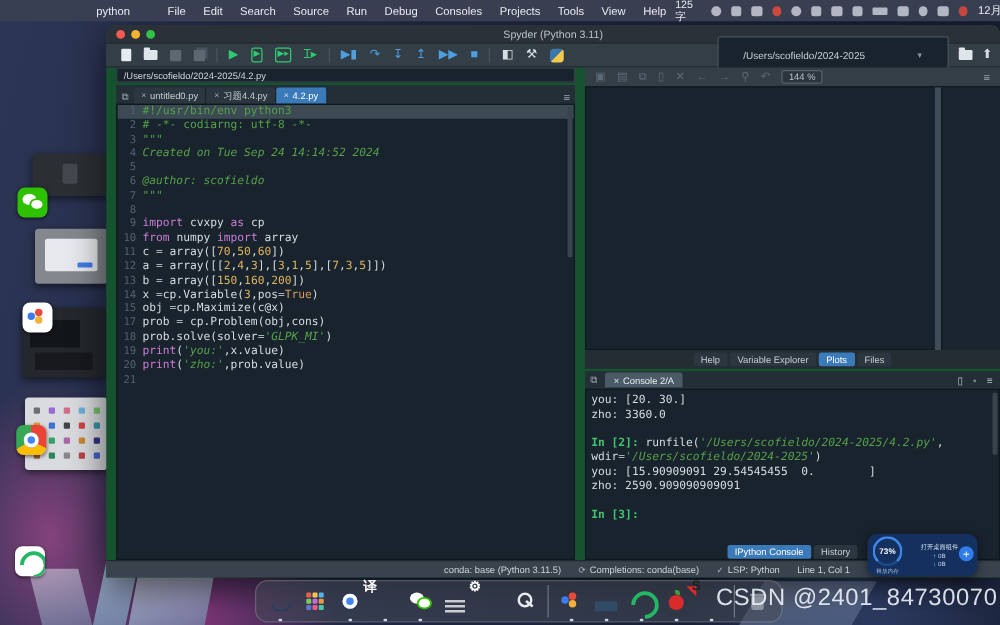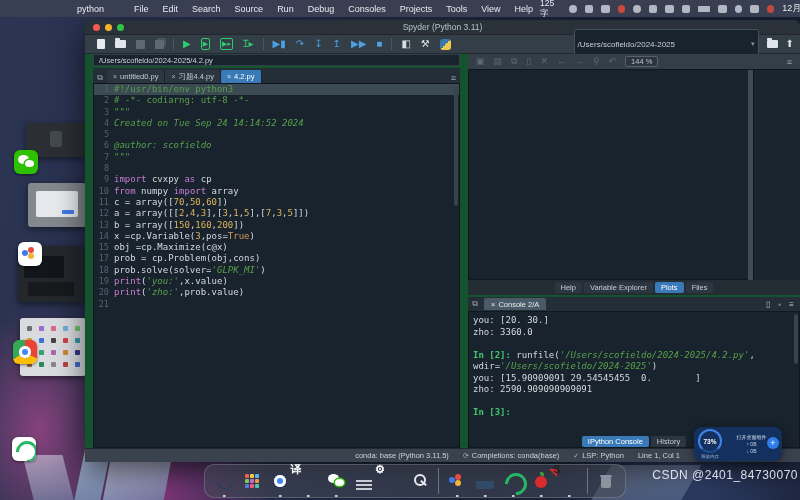--- a/index.html
+++ b/index.html
@@ -53,21 +53,21 @@
   .tb-sep { width:1px; height:12px; background:#49545e; }
   .tb-ic { font-size:10px; line-height:10px; color:#d8dde2; }
   .tb-ic.green { color:#2ecc71; } .tb-ic.blue { color:#4d9fe0; }
   .icon-file { width:8px; height:10px; background:#e6ebef; border-radius:1px; position:relative; }
   .icon-folder { width:11px; height:8px; background:#dfe5ea; border-radius:1px; position:relative; }
   .icon-folder:before { content:""; position:absolute; top:-2px; left:0; width:5px; height:2px; background:#dfe5ea; border-radius:1px 1px 0 0; }
   .icon-save { width:9px; height:9px; background:#5c6872; border-radius:1px; }
   .icon-python { width:11px; height:11px; border-radius:3px; background:linear-gradient(135deg,#3b77a8 50%,#f2c94c 50%); }
   .wd-combo { margin-left:auto; display:flex; align-items:center; gap:8px; }
   .wd-field { width:185px; height:30px; background:#19232d; border:1px solid #44505a; border-radius:2px;
-    color:#c7ced4; font-size:8px; display:flex; align-items:center; padding:0 3px; justify-content:space-between; }
+    color:#c7ced4; font-size:8px; display:flex; align-items:center; padding:0 20px; justify-content:space-between; }
   .wd-caret { color:#8795a0; font-size:7px; }
 
   
   .editor-col { position:absolute; left:8px; top:34px; width:367px; height:394px; }
   .breadcrumb-bar { position:absolute; left:0; top:0; width:100%; height:12px; background:#19232d;
     border:1px solid #343f49; color:#cdd4d9; font-size:7.5px; display:flex; align-items:center; padding:0 5px; }
   .tabbar { position:absolute; left:0; top:14px; width:100%; height:15px; background:#242e37; display:flex; align-items:flex-end; }
   .tab-browse { width:14px; color:#9aa5ae; font-size:8px; text-align:center; }
   .etab { display:flex; align-items:center; gap:3px; height:13px; padding:0 6px; background:#2b3640;
     color:#c3ccd3; font-size:7.5px; border-right:1px solid #1b242c; border-radius:2px 2px 0 0; }
@@ -177,21 +177,21 @@
   .gauge { width:24px; height:24px; border-radius:50%; border:2.5px solid #3f86e8; border-bottom-color:#1d4a8c;
     display:flex; align-items:center; justify-content:center; color:#fff; font-size:6.5px; font-weight:bold; flex:none; }
   .ov-left { display:flex; flex-direction:column; align-items:center; gap:1px; }
   .ov-sub { color:#9fb4d4; font-size:4.5px; }
   .ov-right { flex:1; display:flex; flex-direction:column; align-items:center; gap:1px; padding-left:3px; }
   .ov-title { color:#dce6f4; font-size:5px; white-space:nowrap; }
   .ov-row { color:#c3d2e8; font-size:5px; display:flex; gap:2px; }
   .ov-plus { position:absolute; right:3px; top:10px; width:12px; height:12px; border-radius:50%; background:#2f7de8;
     color:#fff; font-size:9px; line-height:12px; text-align:center; }
 
-  .watermark { position:absolute; right:2px; top:468px; color:rgba(233,238,245,.92); font-size:12px;
+  .watermark { position:absolute; right:2px; top:468px; color:rgba(233,238,245,.92); font-size:19px;
     z-index:52; letter-spacing:.5px; }
 </style>
 </head>
 <body>
 
 <div id="screen">
   <div class="wall">
     <div class="shard shard1"></div>
     <div class="shard shard2"></div>
     <div class="shard shard3"></div>

